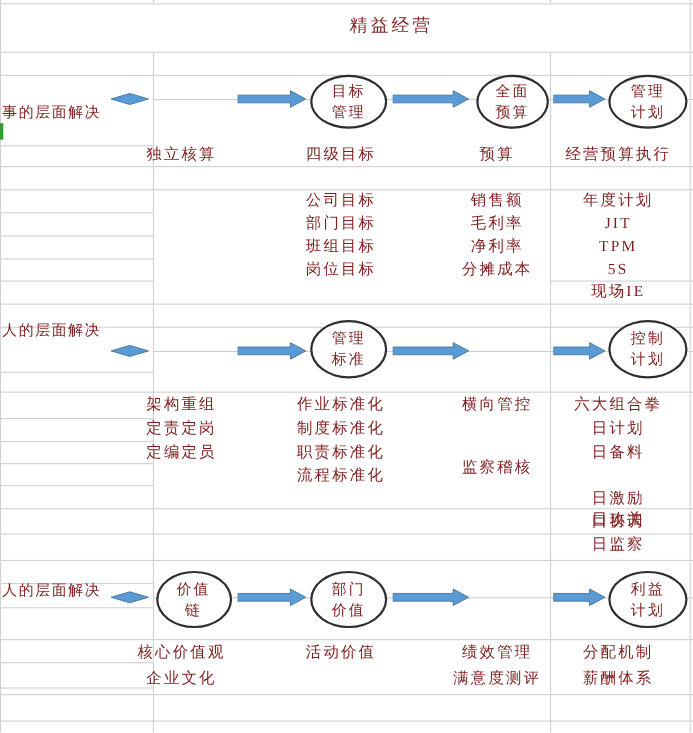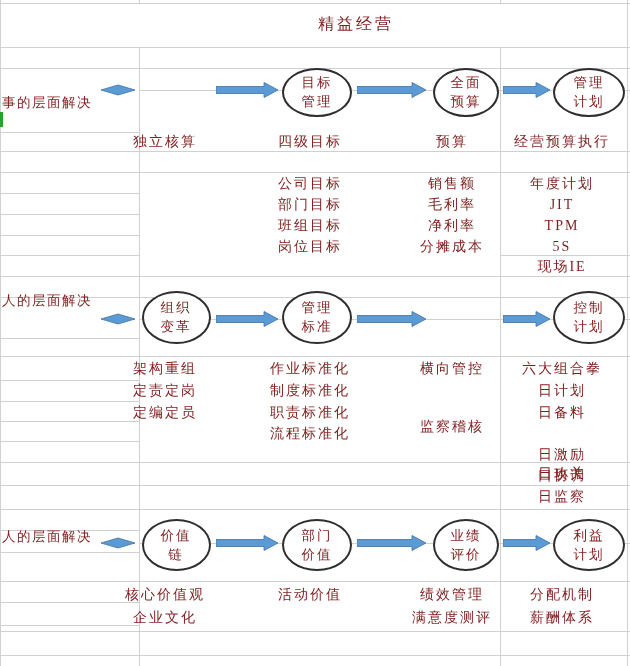--- a/index.html
+++ b/index.html
@@ -123,24 +123,20 @@
     </svg>
     <svg width="63" height="18" viewBox="0 0 63 18" class="shape" style="left: 216px; top: 310px;">
       <path d="M0,5.5 H48 V1.5 L62,9 L48,16.5 V12.5 H0 Z" fill="#5b9bd5" stroke="#41719c" stroke-width="0.8" stroke-linejoin="round"></path>
     </svg>
     <svg width="70" height="18" viewBox="0 0 70 18" class="shape" style="left: 357px; top: 310px;">
       <path d="M0,5.5 H55 V1.5 L69,9 L55,16.5 V12.5 H0 Z" fill="#5b9bd5" stroke="#41719c" stroke-width="0.8" stroke-linejoin="round"></path>
     </svg>
     <svg width="48" height="18" viewBox="0 0 48 18" class="shape" style="left: 503px; top: 310px;">
       <path d="M0,5.5 H33 V1.5 L47,9 L33,16.5 V12.5 H0 Z" fill="#5b9bd5" stroke="#41719c" stroke-width="0.8" stroke-linejoin="round"></path>
     </svg>
-    <div class="node" style="left: 141.5px; top: 290.5px; width: 65px; height: 49px;">
-      <span>组织</span>
-      <span>变革</span>
-    </div>
     <div class="txt" style="left: 165px; top: 368px;">架构重组</div>
     <div class="txt" style="left: 165px; top: 390px;">定责定岗</div>
     <div class="txt" style="left: 165px; top: 412px;">定编定员</div>
     <div class="node" style="left: 282px; top: 290.5px; width: 66px; height: 49px;">
       <span>管理</span>
       <span>标准</span>
     </div>
     <div class="txt" style="left: 310px; top: 368px;">作业标准化</div>
     <div class="txt" style="left: 310px; top: 390px;">制度标准化</div>
     <div class="txt" style="left: 310px; top: 412px;">职责标准化</div>
@@ -175,24 +171,20 @@
       <span>价值</span>
       <span>链</span>
     </div>
     <div class="txt" style="left: 165px; top: 594px;">核心价值观</div>
     <div class="txt" style="left: 165px; top: 617px;">企业文化</div>
     <div class="node" style="left: 282px; top: 519px; width: 66px; height: 48px;">
       <span>部门</span>
       <span>价值</span>
     </div>
     <div class="txt" style="left: 310px; top: 594px;">活动价值</div>
-    <div class="node" style="left: 433px; top: 519px; width: 62px; height: 48px;">
-      <span>业绩</span>
-      <span>评价</span>
-    </div>
     <div class="txt" style="left: 452px; top: 594px;">绩效管理</div>
     <div class="txt" style="left: 452px; top: 617px;">满意度测评</div>
     <div class="node" style="left: 553px; top: 519px; width: 68px; height: 48px;">
       <span>利益</span>
       <span>计划</span>
     </div>
     <div class="txt" style="left: 562px; top: 594px;">分配机制</div>
     <div class="txt" style="left: 562px; top: 617px;">薪酬体系</div>
   </div>
 

